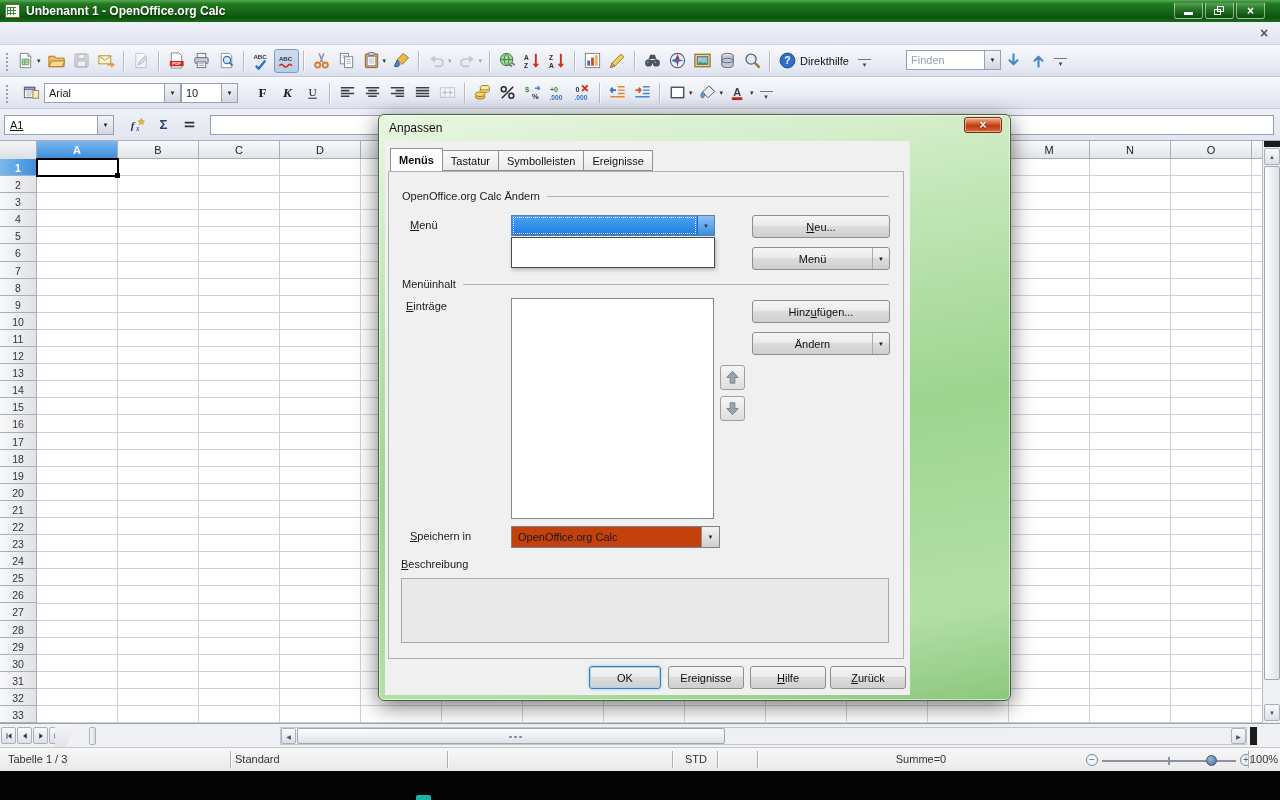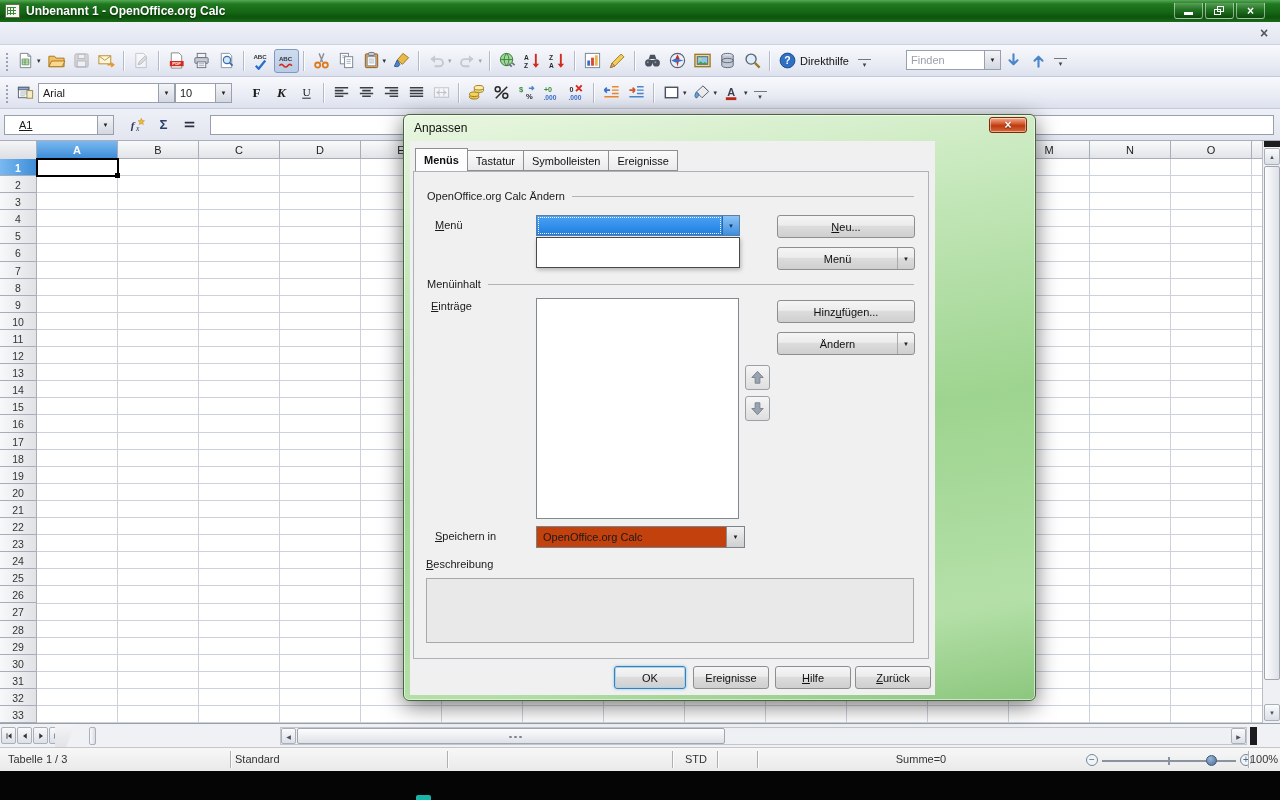--- a/index.html
+++ b/index.html
@@ -33,21 +33,21 @@
   .menurow { position:absolute; left:0; top:22px; width:1280px; height:23px;
     background:linear-gradient(#eef1f8,#e2e6f1); border-bottom:1px solid #cdd2e0; }
   .doc-close { position:absolute; right:8px; top:3px; width:16px; height:16px; display:flex;
     align-items:center; justify-content:center; color:#555; font-size:14px; font-weight:bold; }
 
   
   .toolbar { position:absolute; left:0; width:1280px; height:32px;
     background:linear-gradient(#f8f9fd,#e7eaf3 70%,#dce1ee); border-bottom:1px solid #c4cada;
     display:flex; align-items:center; padding-left:3px; white-space:nowrap; overflow:hidden; }
   .toolbar1 { top:45px; }
-  .toolbar2 { top:77px; }
+  .toolbar2 { top:77px;gap:6px; }
   .tgrip { width:7px; height:20px; margin-right:3px; flex:none;
     background-image:radial-gradient(circle,#9aa2b8 1px,transparent 1.3px);
     background-size:4px 4px; background-repeat:repeat-y; background-position:2px 1px; }
   .tbtn { height:24px; min-width:25px; padding:0 2px; display:inline-flex; align-items:center;
     justify-content:center; border:1px solid transparent; border-radius:3px; flex:none; gap:1px; }
   .tbtn.pressed { background:linear-gradient(#cfdcef,#b8cce6); border-color:#7f9ac0; }
   .tbtn.disabled { filter:grayscale(1) opacity(.4); }
   .ticon { display:inline-flex; width:19px; height:19px; }
   .tlabel { font-size:11px; padding:0 3px 0 2px; color:#111; }
   .tdrop { font-size:7px; color:#333; margin-left:1px; }
@@ -60,21 +60,21 @@
   .tcombo-text.placeholder { color:#9aa0ab; }
   .tcombo-btn { width:16px; border-left:1px solid #98a0b0; font-size:6px; color:#222;
     background:linear-gradient(#f4f5f8,#d3d7e1); display:flex; align-items:center; justify-content:center; }
   .findbar { position:absolute; left:906px; top:3px; display:flex; align-items:center; }
 
   
   .formulabar { position:absolute; left:0; top:109px; width:1280px; height:32px;
     background:linear-gradient(#eef0f7,#e3e6f0); border-bottom:1px solid #a9aeba;
     display:flex; align-items:center; padding:0 4px; }
   .namebox { width:110px; height:20px; background:#fff; border:1px solid #98a0b0; display:flex; }
-  .namebox-text { flex:1; padding:3px 0 0 14px;text-decoration:underline; }
+  .namebox-text { flex:1; padding:3px 0 0 5px;text-decoration:underline; }
   .fbtn { width:24px; height:21px; display:flex; align-items:center; justify-content:center; margin:0 1px; }
   .fsep { width:10px; }
   .finput { flex:1; height:20px; background:#fff; border:1px solid #98a0b0; margin-left:8px; margin-right:2px; }
 
   
   .grid { position:absolute; left:0; top:141px; width:1262px; height:582px; background:#fff; overflow:hidden; }
   .colheaders { position:absolute; left:0; top:0; width:1262px; height:18px;
     background:linear-gradient(#f9fafb,#e2e4e8); border-bottom:1px solid #a8aeb8; display:flex; }
   .corner { width:37px; height:18px; flex:none; border-right:1px solid #a8aeb8;
     background:linear-gradient(#f4f5f7,#dcdee3); }
@@ -136,21 +136,21 @@
   .zoom-track { position:absolute; left:1102px; top:12px; width:134px; height:2px; background:#8a94a0; }
   .zoom-tick { position:absolute; left:1168px; top:9px; width:2px; height:8px; background:#8a94a0; }
   .zoom-thumb { position:absolute; left:1206px; top:7px; width:11px; height:11px; border-radius:50%;
     background:radial-gradient(circle at 35% 30%,#9ab8d8,#4a6a90); border:1px solid #3a5a80; }
 
   
   .taskbar { position:absolute; left:0; top:771px; width:1280px; height:29px; background:#050505; }
   .task-accent { position:absolute; left:416px; bottom:0; width:15px; height:5px; background:#17b4aa; border-radius:2px 2px 0 0; }
 
   
-  .dialog { position:absolute; left:403px; top:114px; width:633px; height:587px; z-index:100;
+  .dialog { position:absolute; left:378px; top:114px; width:633px; height:587px; z-index:100;
     background:linear-gradient(170deg,#e9f7e1 0%,#c2e6b7 26%,#9dd48f 55%,#b4e0a8 85%,#8cc77e 100%);
     border:1px solid #47663f; border-radius:6px;
     box-shadow:0 5px 22px rgba(0,0,0,.55), inset 0 0 0 1px rgba(255,255,255,.55); }
   .dlg-title-text { position:absolute; left:10px; top:6px; font-size:12px; color:#111; }
   .dlg-close { position:absolute; right:8px; top:2px; width:38px; height:16px; border:1px solid #7e2810;
     border-radius:3px; background:linear-gradient(#f0b090 0%,#d95b2e 40%,#bc3a12 55%,#d96a3a 100%);
     box-shadow:inset 0 0 0 1px rgba(255,255,255,.45); display:flex; align-items:center; justify-content:center; }
   .dlg-close span { color:#fff; font-size:12px; font-weight:bold; line-height:10px; text-shadow:0 1px 1px rgba(0,0,0,.5); }
   .dlg-body { position:absolute; left:6px; top:26px; width:525px; height:554px; background:#f0f0f0; }
   .dlg-tabs { position:absolute; left:5px; top:9px; height:21px; display:flex; align-items:flex-end; z-index:2; }

